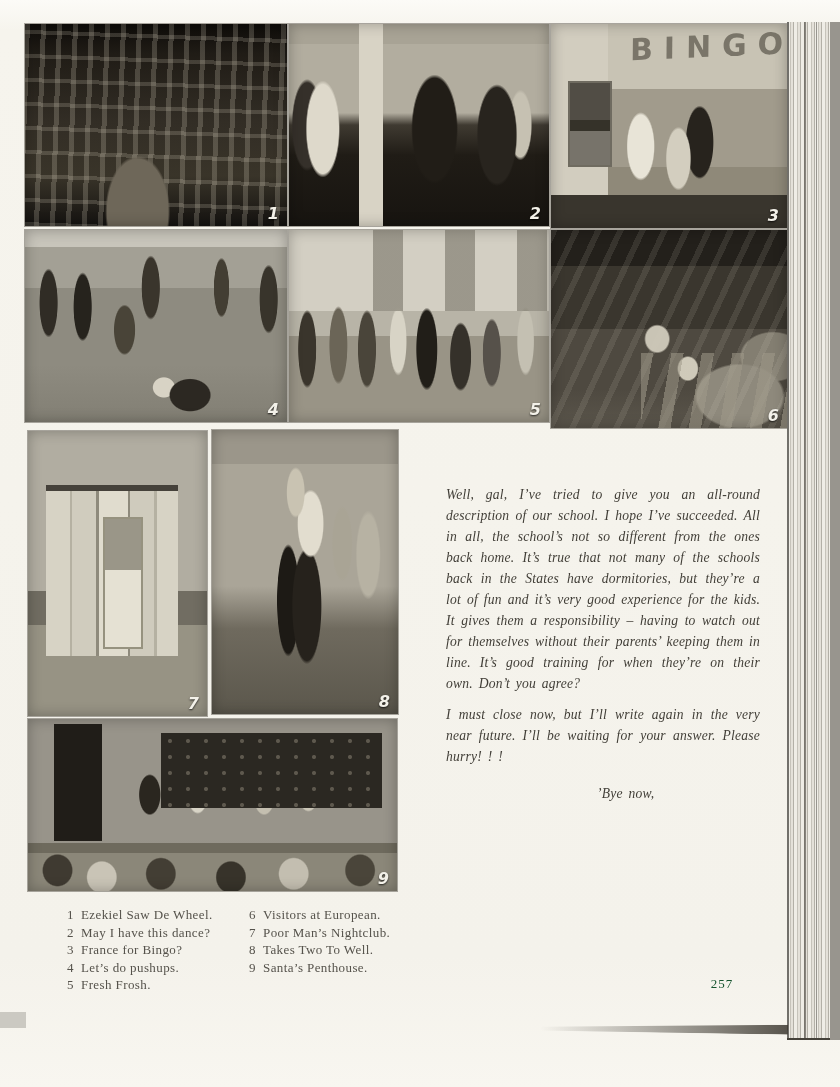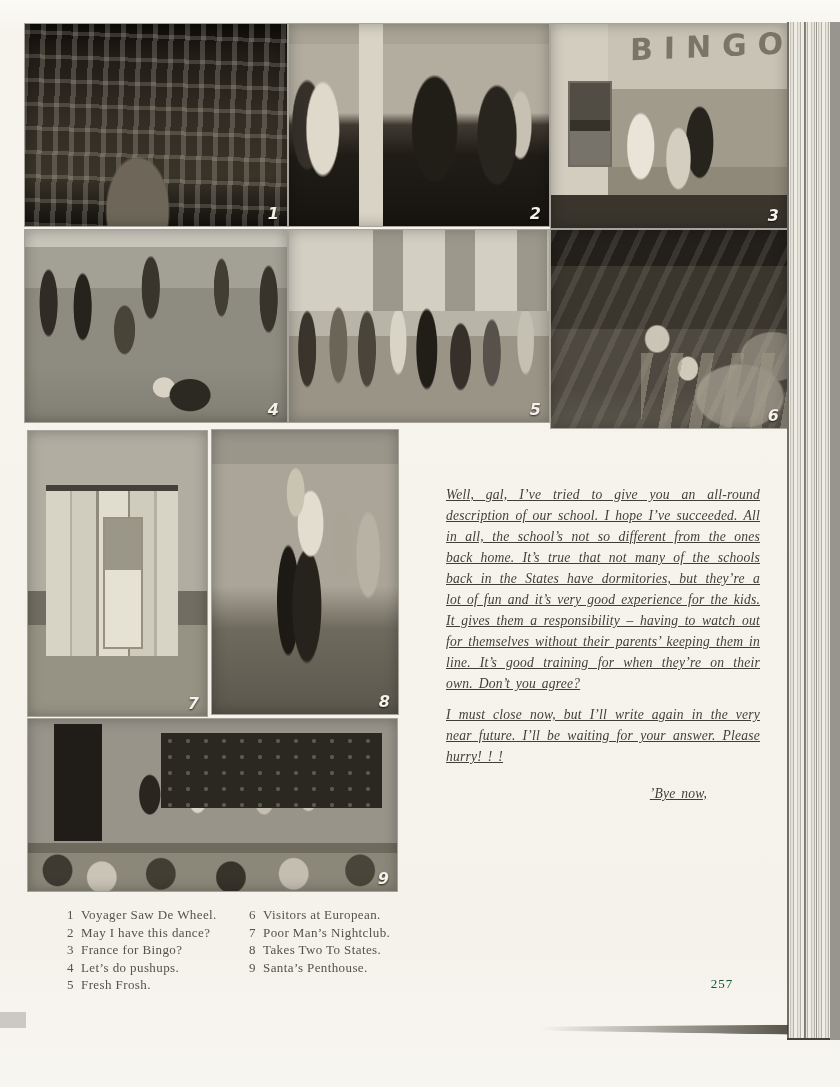--- a/index.html
+++ b/index.html
@@ -119,23 +119,23 @@
       linear-gradient(180deg,#98948a 0 70%,#8d8980 100%);}
   #p9::before{content:"";position:absolute;left:7%;top:3%;width:13%;height:68%;background:#201d18;}
   #p9::after{content:"";position:absolute;left:36%;top:8%;width:60%;height:44%;
       background-color:#2b2822;
       background-image:radial-gradient(circle, #5e594e 1.5px, rgba(0,0,0,0) 2.5px);
       background-size:18px 16px;}
 
   
   .letter{position:absolute;left:446px;top:484px;width:314px;
       font-style:italic;font-size:13.6px;line-height:21px;color:#413e37;
-      text-align:justify;word-spacing:2.2px;letter-spacing:.2px;text-decoration:underline;}
+      text-align:justify;word-spacing:2.2px;letter-spacing:.2px;}
   .letter p{margin:0 0 10px 0;}
-  .closing{margin-top:16px;padding-left:151px;text-align:center;}
+  .closing{margin-top:16px;padding-left:151px;text-align:left;}
   .signature{padding-left:177px;text-align:left;font-weight:600;}
 
   
   .captions{position:absolute;left:0;top:906px;font-size:13px;color:#55524b;
       letter-spacing:.4px;}
   .cap-col{position:absolute;top:0;white-space:nowrap;}
   .col1{left:62px;}
   .col2{left:244px;}
   .cap-item{height:17.5px;line-height:17.5px;}
   .cap-num{display:inline-block;width:12px;text-align:right;margin-right:7px;}
@@ -193,21 +193,21 @@
 
   <div class="letter">
     <p>Well, gal, I’ve tried to give you an all-round description of our school. I hope I’ve succeeded. All in all, the school’s not so different from the ones back home. It’s true that not many of the schools back in the States have dormitories, but they’re a lot of fun and it’s very good experience for the kids. It gives them a responsibility – having to watch out for themselves without their parents’ keeping them in line. It’s good training for when they’re on their own. Don’t you agree?</p>
     <p>I must close now, but I’ll write again in the very near future. I’ll be waiting for your answer. Please hurry! ! !</p>
     <div class="closing">’Bye now,</div>
   </div>
 
   <div class="captions">
     <div class="cap-col col1">
       <div class="cap-item">
-        <span class="cap-num">1</span><span class="cap-text">Voyager Saw De Wheel.</span>
+        <span class="cap-num">1</span><span class="cap-text">Ezekiel Saw De Wheel.</span>
       </div>
       <div class="cap-item">
         <span class="cap-num">2</span><span class="cap-text">May I have this dance?</span>
       </div>
       <div class="cap-item">
         <span class="cap-num">3</span><span class="cap-text">France for Bingo?</span>
       </div>
       <div class="cap-item">
         <span class="cap-num">4</span><span class="cap-text">Let’s do pushups.</span>
       </div>
@@ -216,21 +216,21 @@
       </div>
     </div>
     <div class="cap-col col2">
       <div class="cap-item">
         <span class="cap-num">6</span><span class="cap-text">Visitors at European.</span>
       </div>
       <div class="cap-item">
         <span class="cap-num">7</span><span class="cap-text">Poor Man’s Nightclub.</span>
       </div>
       <div class="cap-item">
-        <span class="cap-num">8</span><span class="cap-text">Takes Two To States.</span>
+        <span class="cap-num">8</span><span class="cap-text">Takes Two To Well.</span>
       </div>
       <div class="cap-item">
         <span class="cap-num">9</span><span class="cap-text">Santa’s Penthouse.</span>
       </div>
     </div>
   </div>
 
   <div class="folio">257</div>
 
   <div class="edge-stack"></div>

